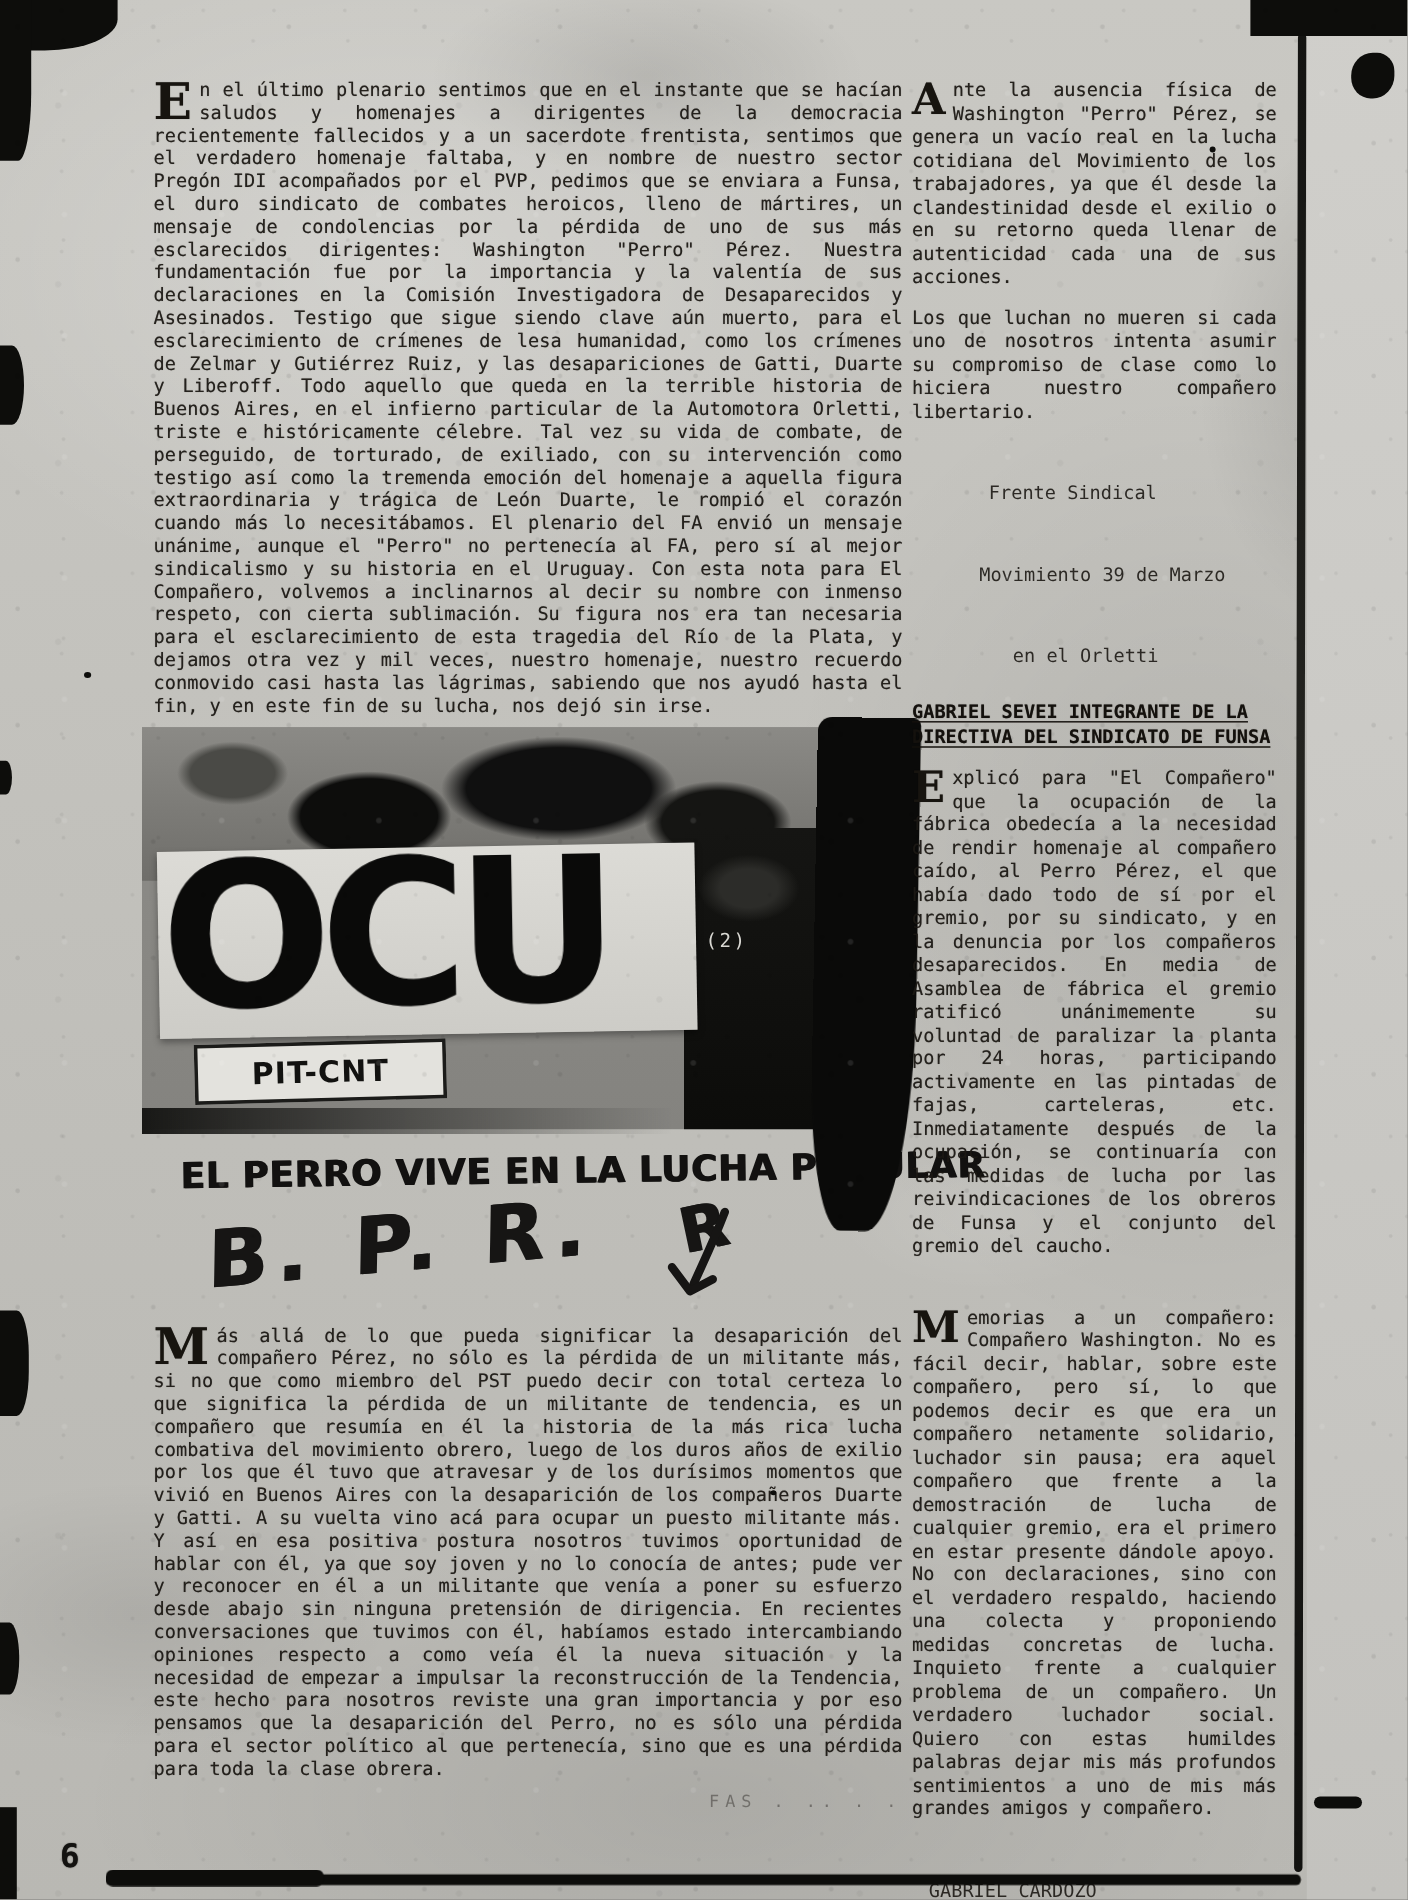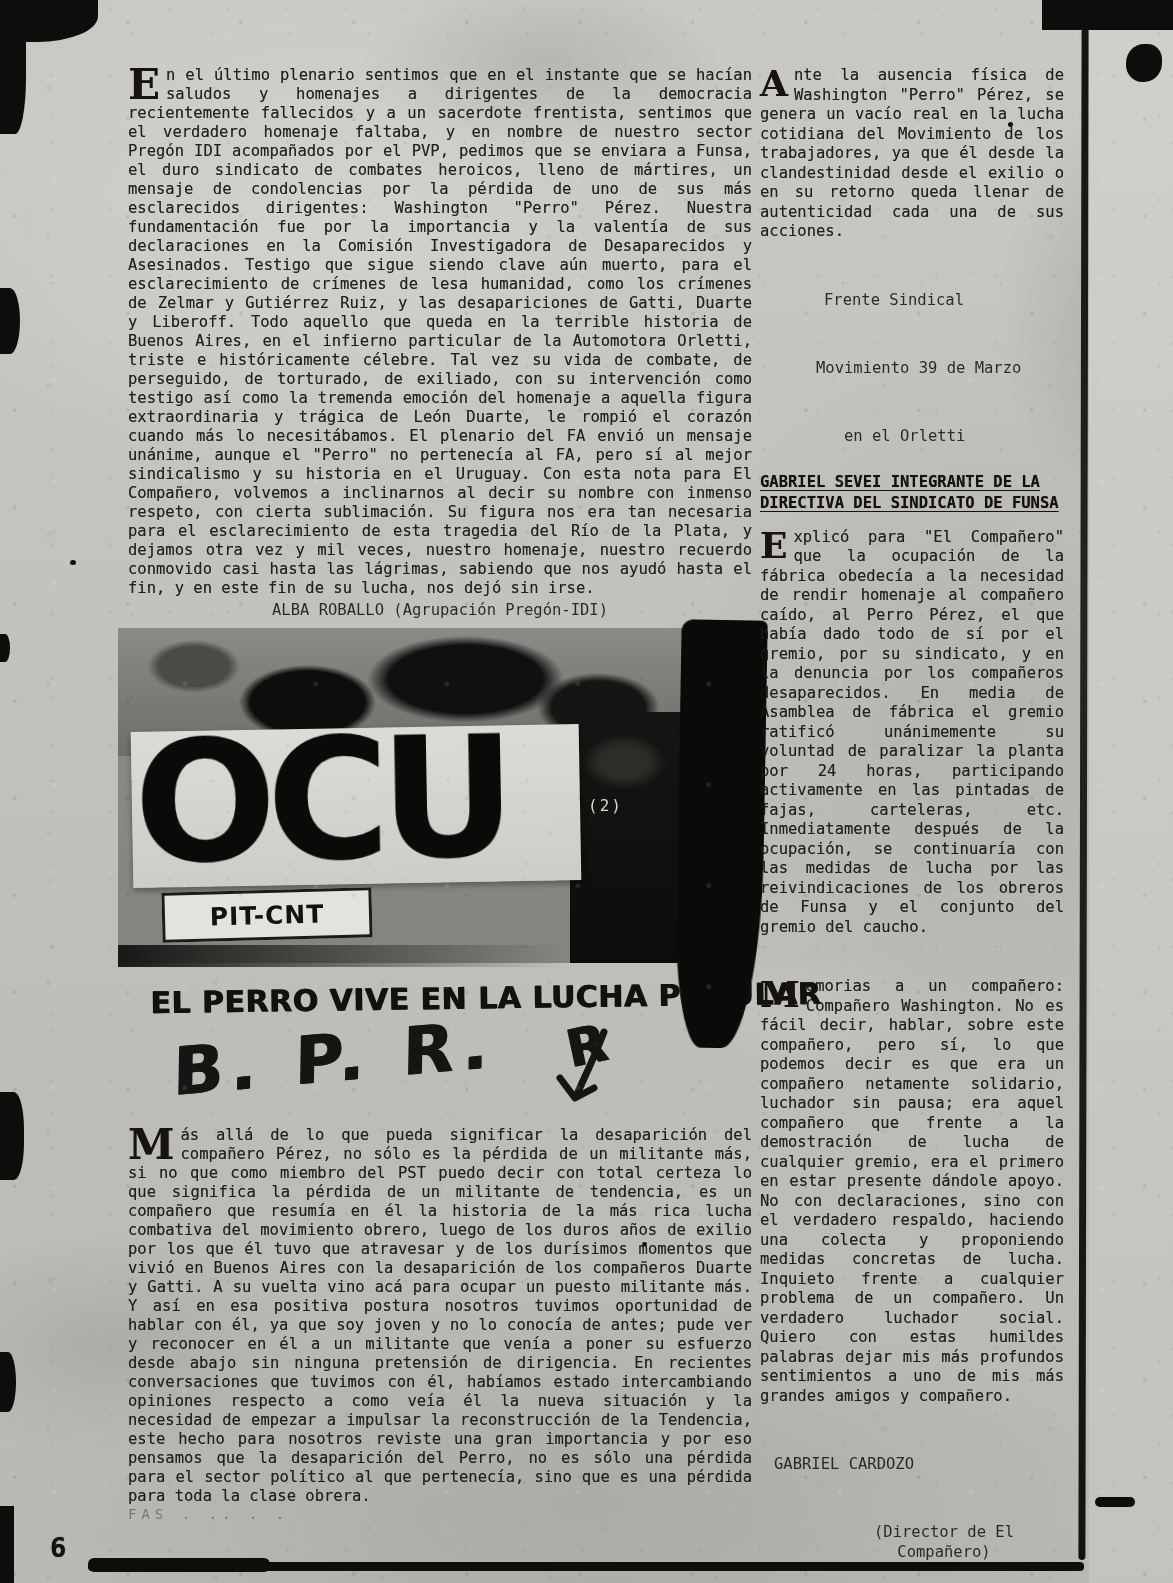--- a/index.html
+++ b/index.html
@@ -53,21 +53,21 @@
   .col-right .dc{font-size:36px;line-height:30px;}
   .sig-line{font-size:15.5px;line-height:20px;text-align:center;margin-top:2px;}
   .sigblock{font-size:15.5px;line-height:20px;margin:6px 0 0 0;}
   .sigblock div{padding-left:64px;margin-top:48px;}
   .sigblock div:nth-child(2){padding-left:56px;}
   .sigblock div:nth-child(3){padding-left:84px;}
   .heading{font-weight:bold;font-size:15.5px;line-height:21px;margin:26px 0 14px 0;
     text-decoration:underline;text-underline-offset:3px;color:#14110d;
     text-shadow:0 0 .7px rgba(20,17,13,.6);}
   .gap-top{margin-top:14px;}
-  .frag{margin-top:0;text-align:left;letter-spacing:5px;opacity:.45;font-size:14px;}
+  .frag{margin-top:10px;text-align:right;letter-spacing:5px;opacity:.45;font-size:14px;}
   .sig-a{padding-left:14px;}
   .sig-b{padding-left:64px;}
   
   .photo{position:relative;width:632px;height:335px;margin:8px 0 0 -10px;
     background:linear-gradient(#8e8d89,#84837f);z-index:2;overflow:visible;}
   .ph-foliage{position:absolute;left:0;top:0;width:100%;height:128px;
     background:
       radial-gradient(ellipse 95px 52px at 30% 58%, #0d0d0c 60%, transparent 72%),
       radial-gradient(ellipse 140px 62px at 55% 40%, #101010 55%, transparent 70%),
       radial-gradient(ellipse 85px 48px at 76% 62%, #151513 55%, transparent 72%),
@@ -133,21 +133,20 @@
   <div class="blot" style="left:1095px;top:1497px;width:40px;height:10px;border-radius:5px;"></div>
   <div class="blot" style="left:70px;top:560px;width:6px;height:5px;border-radius:50%;"></div>
   <div class="blot" style="left:1008px;top:122px;width:5px;height:5px;border-radius:50%;"></div>
   <div class="blot" style="left:642px;top:1242px;width:5px;height:4px;border-radius:50%;"></div>
 
   <div class="col col-left">
 
     <p class="art">
       <span class="dc">E</span><span>n el último plenario sentimos que en el instante que se hacían saludos y homenajes a dirigentes de la democracia recientemente fallecidos y a un sacerdote frentista, sentimos que el verdadero homenaje faltaba, y en nombre de nuestro sector Pregón IDI acompañados por el PVP, pedimos que se enviara a Funsa, el duro sindicato de combates heroicos, lleno de mártires, un mensaje de condolencias por la pérdida de uno de sus más esclarecidos dirigentes: Washington "Perro" Pérez. Nuestra fundamentación fue por la importancia y la valentía de sus declaraciones en la Comisión Investigadora de Desaparecidos y Asesinados. Testigo que sigue siendo clave aún muerto, para el esclarecimiento de crímenes de lesa humanidad, como los crímenes de Zelmar y Gutiérrez Ruiz, y las desapariciones de Gatti, Duarte y Liberoff. Todo aquello que queda en la terrible historia de Buenos Aires, en el infierno particular de la Automotora Orletti, triste e históricamente célebre. Tal vez su vida de combate, de perseguido, de torturado, de exiliado, con su intervención como testigo así como la tremenda emoción del homenaje a aquella figura extraordinaria y trágica de León Duarte, le rompió el corazón cuando más lo necesitábamos. El plenario del FA envió un mensaje unánime, aunque el "Perro" no pertenecía al FA, pero sí al mejor sindicalismo y su historia en el Uruguay. Con esta nota para El Compañero, volvemos a inclinarnos al decir su nombre con inmenso respeto, con cierta sublimación. Su figura nos era tan necesaria para el esclarecimiento de esta tragedia del Río de la Plata, y dejamos otra vez y mil veces, nuestro homenaje, nuestro recuerdo conmovido casi hasta las lágrimas, sabiendo que nos ayudó hasta el fin, y en este fin de su lucha, nos dejó sin irse.</span>
     </p>
-    <div class="sig-line">ALBA ROBALLO (Agrupación Pregón-IDI)</div>
 
     <div class="photo">
       <div class="ph-foliage"></div>
       <div class="ph-dark-right"></div>
       <div class="ph-tag">(2)</div>
       <div class="ph-banner">
         <span class="ocu">OCU</span>
       </div>
       <div class="ph-sign">
         <span>PIT-CNT</span>
@@ -172,20 +171,21 @@
     </p>
 
     <div class="frag">FAS .  ..  . .</div>
   </div>
 
   <div class="col col-right">
 
     <p class="art">
       <span class="dc">A</span><span>nte la ausencia física de Washington "Perro" Pérez, se genera un vacío real en la lucha cotidiana del Movimiento de los trabajadores, ya que él desde la clandestinidad desde el exilio o en su retorno queda llenar de autenticidad cada una de sus acciones.</span>
     </p>
+    <p class="art gap-top">Los que luchan no mueren si cada uno de nosotros intenta asumir su compromiso de clase como lo hiciera nuestro compañero libertario.</p>
     <div class="sigblock">
       <div>Frente Sindical</div>
       <div>Movimiento 39 de Marzo</div>
       <div>en el Orletti</div>
     </div>
 
     <div class="heading">GABRIEL SEVEI INTEGRANTE DE LA DIRECTIVA DEL SINDICATO DE FUNSA</div>
 
     <p class="art">
       <span class="dc">E</span><span>xplicó para "El Compañero" que la ocupación de la fábrica obedecía a la necesidad de rendir homenaje al compañero caído, al Perro Pérez, el que había dado todo de sí por el gremio, por su sindicato, y en la denuncia por los compañeros desaparecidos. En media de Asamblea de fábrica el gremio ratificó unánimemente su voluntad de paralizar la planta por 24 horas, participando activamente en las pintadas de fajas, carteleras, etc. Inmediatamente después de la ocupación, se continuaría con las medidas de lucha por las reivindicaciones de los obreros de Funsa y el conjunto del gremio del caucho.</span>

